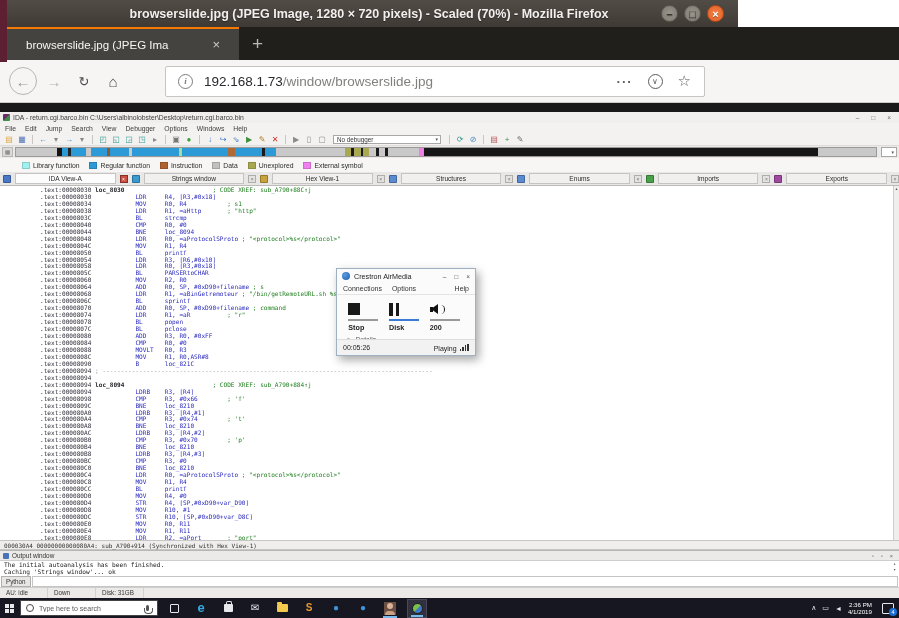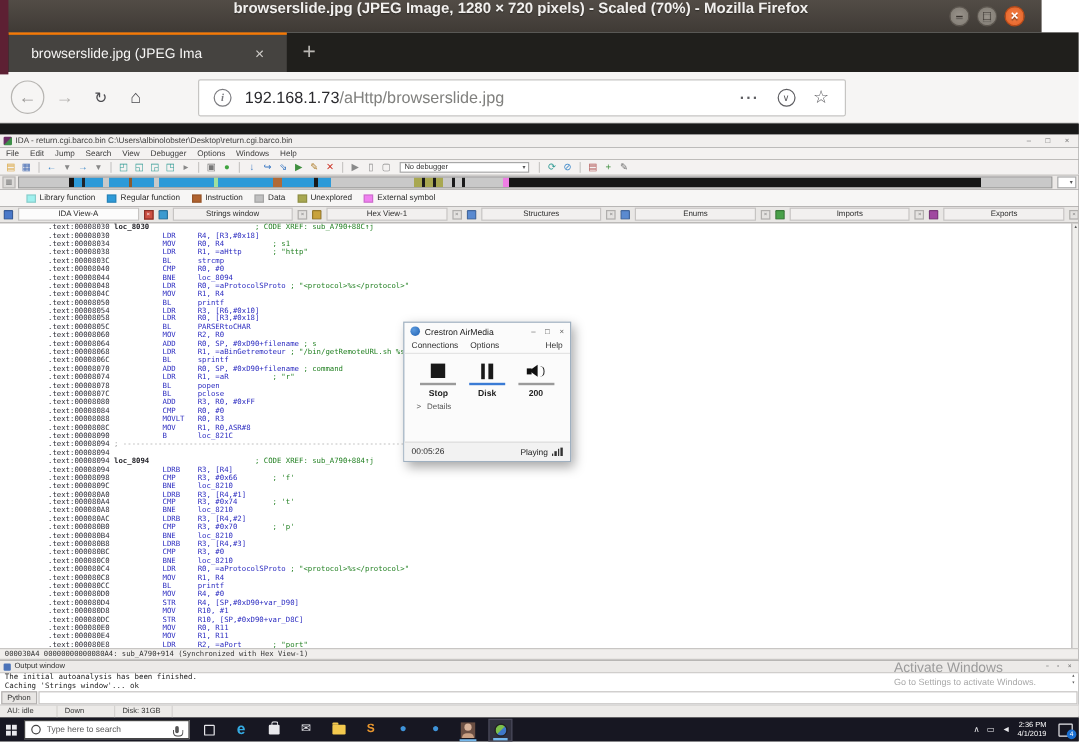--- a/index.html
+++ b/index.html
@@ -1,21 +1,21 @@
 <!DOCTYPE html>
 <html><head>
 <meta charset="utf-8">
 <style>
 *{margin:0;padding:0;box-sizing:border-box}
 html,body{width:899px;height:618px;overflow:hidden}
 body{font-family:"Liberation Sans",sans-serif;background:#fff;position:relative}
 .screen{position:absolute;inset:0;width:899px;height:618px;overflow:hidden}
 
 
-.ff-titlebar{position:absolute;left:0;top:0;width:868px;height:27px;background:linear-gradient(#524c46,#3f3a35);display:flex;justify-content:center;color:#f2f0ee;font-size:12.5px;font-weight:bold;text-shadow:0 1px 1px rgba(0,0,0,.4)}
+.ff-titlebar{position:absolute;left:0;top:0;width:738px;height:27px;background:linear-gradient(#524c46,#3f3a35);display:flex;align-items:center;justify-content:center;color:#f2f0ee;font-size:12.5px;font-weight:bold;text-shadow:0 1px 1px rgba(0,0,0,.4)}
 .maroon-strip{position:absolute;left:0;top:0;width:7px;height:62px;background:#5d2033;z-index:6}
 .ff-winbtns{position:absolute;right:14px;top:5px;display:flex;gap:6px}
 .wbtn{width:17px;height:17px;border-radius:50%;background:radial-gradient(#9a948c,#7e7971);color:#38332e;font-size:11px;line-height:16px;text-align:center;border:1px solid #5d5750}
 .wbtn.close{background:radial-gradient(#f5824a,#e25f23);color:#fff;border-color:#b74a18}
 .ff-tabbar{position:absolute;left:0;top:27px;width:899px;height:33px;background:#201f1c;display:flex;align-items:stretch}
 .ff-tab{width:232px;margin-left:7px;background:#454340;border-top:2px solid #f57905;color:#f7f6f5;font-size:11.5px;display:flex;align-items:center;padding:0 19px;position:relative}
 .ff-tab-title{flex:1;overflow:hidden;white-space:nowrap}
 .tab-fade{position:absolute;right:26px;top:2px;bottom:0;width:26px;background:linear-gradient(90deg,rgba(69,67,64,0),#454340)}
 .ff-tab-close{color:#cfcdc9;font-size:13px;margin-left:4px}
 .ff-newtab{color:#b9b7b3;font-size:19px;display:flex;align-items:center;padding:0 13px}
@@ -78,29 +78,29 @@
 .asm-line{white-space:pre}
 .aa{color:#2e2e38}
 .ll{color:#1c1c22;font-weight:bold}
 .mm,.oo{color:#2b2bc0}
 .cc{color:#228022}
 .ss{color:#9a9a9a}
 .dis-scroll{position:absolute;right:0;top:83px;width:6px;height:354px;background:#efeeec;border-left:1px solid #d0cecc;font-size:4px;color:#555;text-align:center}
 .ida-statusline{position:absolute;left:0;top:437px;width:899px;height:10px;background:#f0eeec;border-top:1px solid #c8c6c4;border-bottom:1px solid #c8c6c4;font-family:"DejaVu Sans Mono",monospace;font-size:6px;color:#333;line-height:9px;padding-left:4px}
 
 
-.dialog{position:absolute;left:336px;top:165px;width:140px;height:117px;background:#fbfbfb;border:1px solid #9fb0c0;box-shadow:3px 4px 9px rgba(0,0,0,.35);z-index:4;font-size:7px;color:#222}
+.dialog{position:absolute;left:336px;top:165px;width:140px;height:88px;background:#fbfbfb;border:1px solid #9fb0c0;box-shadow:3px 4px 9px rgba(0,0,0,.35);z-index:4;font-size:7px;color:#222}
 .dlg-title{height:14px;display:flex;align-items:center;padding:0 5px;gap:4px}
 .dlg-logo{width:8px;height:8px;border-radius:50%;background:radial-gradient(circle at 35% 35%,#5b9be0,#1f5fae)}
 .dlg-title-text{font-size:7.2px}
 .dlg-controls{margin-left:auto;display:flex;gap:8px;color:#555;font-size:6.5px}
 .dlg-menu{height:12px;display:flex;align-items:center;gap:10px;padding:0 6px;color:#333;border-bottom:1px solid #e4e4e4}
 .dlg-help{margin-left:auto}
 .dlg-body{display:flex;justify-content:space-around;padding:6px 8px 0 8px}
-.dlg-btn{display:flex;flex-direction:column;align-items:center;width:34px}
+.dlg-btn{display:flex;flex-direction:column;align-items:flex-start;width:34px}
 .dlg-ico{height:16px;display:flex;align-items:center;justify-content:center}
 .stop-square{width:12px;height:12px;background:#191919}
 .pause-bars{display:flex;gap:3px}
 .pause-bars i{display:block;width:3.6px;height:13px;background:#191919}
 .spk{position:relative;width:15px;height:13px}
 .spk-body{position:absolute;left:0;top:4px;width:3.5px;height:5px;background:#111}
 .spk-cone{position:absolute;left:1.5px;top:1px;width:0;height:0;border-top:5.5px solid rgba(0,0,0,0);border-bottom:5.5px solid rgba(0,0,0,0);border-right:7px solid #111}
 .spk-wave{position:absolute;right:0;top:2px;width:8px;height:9px;border:1.6px solid #111;border-left:none;border-top:none;border-bottom:none;border-radius:50%}
 .dlg-rule{width:30px;height:1.6px;background:#9a9a9a;margin:2px 0 2px 0}
 .dlg-rule.active{background:#3a7bd5}
@@ -186,21 +186,21 @@
   </div>
 
   <div class="ff-navbar">
     <span class="nb nb-back">←</span>
     <span class="nb nb-fwd">→</span>
     <span class="nb nb-reload">↻</span>
     <span class="nb nb-home">⌂</span>
     <div class="urlbar">
       <span class="info-icon">i</span>
       <span class="url-host">192.168.1.73</span>
-      <span class="url-path">/aHttp/browserslide.jpg</span>
+      <span class="url-path">/window/browserslide.jpg</span>
       <div class="url-actions">
         <span class="dots-icon">···</span>
         <span class="pocket-icon">∨</span>
         <span class="star-icon">☆</span>
       </div>
     </div>
     <div class="nav-right">
       <span class="bmtray-icon">☆</span>
       <span class="lib-icon">
           <i></i>
@@ -481,24 +481,20 @@
         <span class="py-btn">Python</span>
         <span class="py-input"></span>
       </div>
       <div class="out-statusbar">
           <span class="os-cell">AU: idle</span>
           <span class="os-cell">Down</span>
           <span class="os-cell">Disk: 31GB</span>
         </div>
     </div>
 
-    <div class="watermark">
-      <div class="wm1">Activate Windows</div>
-      <div class="wm2">Go to Settings to activate Windows.</div>
-    </div>
 
     <div class="taskbar">
       <div class="start-btn">
         <span class="start-grid">
             <i></i>
             <i></i>
             <i></i>
             <i></i>
           </span>
       </div>

